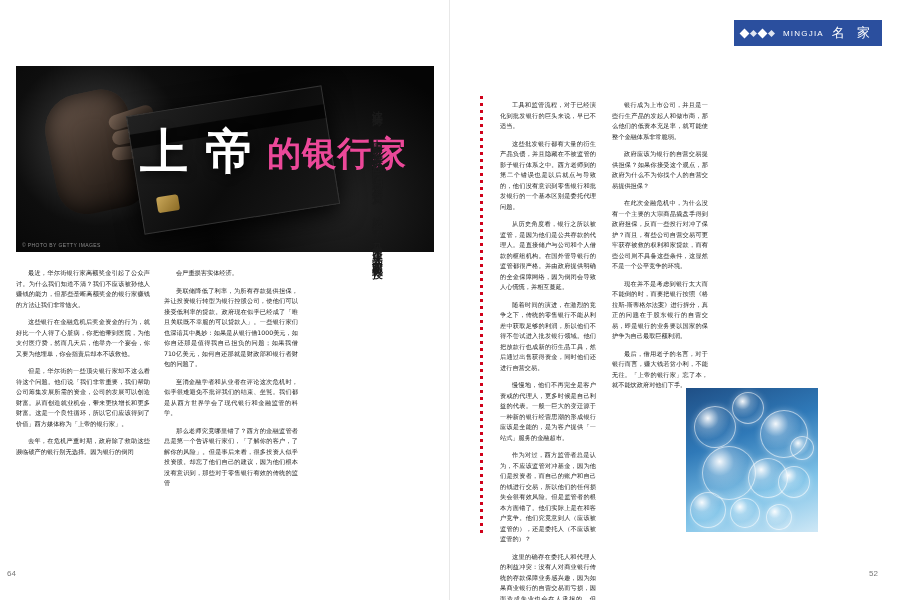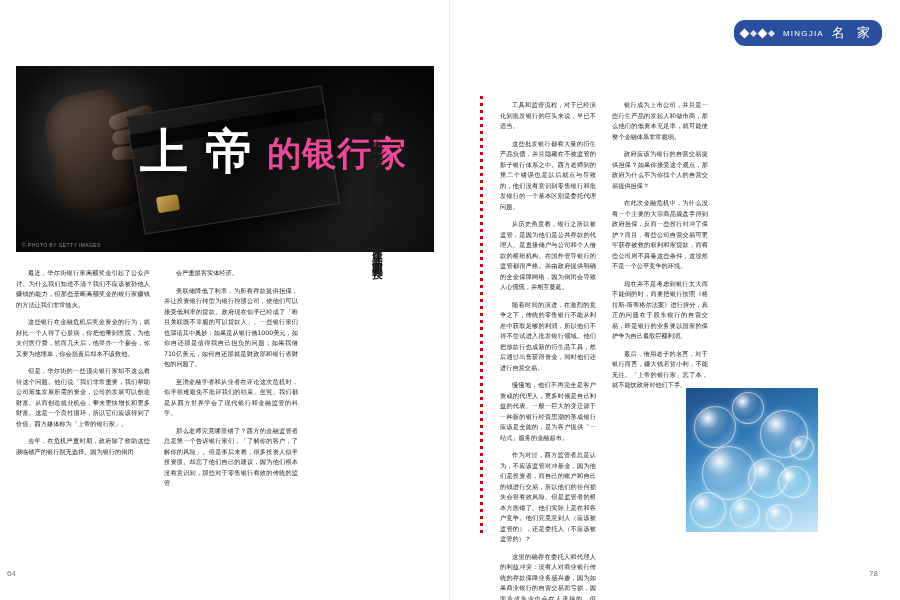--- a/index.html
+++ b/index.html
@@ -15,21 +15,21 @@
   .gutter{
     position:absolute;left:449px;top:0;width:1px;height:600px;
     background:#e8e8e8;
   }
 
   
   .badge{
     position:absolute;right:18px;top:20px;
     width:148px;height:26px;
     background:#2b4f9e;
-    display:flex;align-items:center;border-radius:11px;
+    display:flex;align-items:center;
   }
   .badge .squares{
     display:flex;gap:3px;padding-left:7px;align-items:center;
   }
   .badge .sq{width:7px;height:7px;background:#ffffff;transform:rotate(45deg);}
   .badge .sq.small{width:5px;height:5px;opacity:.85;}
   .badge .en{
     color:#ffffff;font-size:8px;letter-spacing:1.2px;
     font-family:"Liberation Sans","DejaVu Sans",sans-serif;
     margin-left:9px;
@@ -251,15 +251,15 @@
     <div class="bub" style="left:16px;top:58px;width:52px;height:52px;"></div>
     <div class="bub" style="left:62px;top:70px;width:38px;height:38px;"></div>
     <div class="bub" style="left:92px;top:78px;width:30px;height:30px;"></div>
     <div class="bub" style="left:4px;top:104px;width:34px;height:34px;"></div>
     <div class="bub" style="left:44px;top:110px;width:28px;height:28px;"></div>
     <div class="bub" style="left:80px;top:116px;width:24px;height:24px;"></div>
     <div class="bub" style="left:104px;top:48px;width:22px;height:22px;"></div>
   </div>
 
   <div class="pgnum left">64</div>
-  <div class="pgnum right">78</div>
+  <div class="pgnum right">52</div>
 
 </div>
 
 </body></html>

